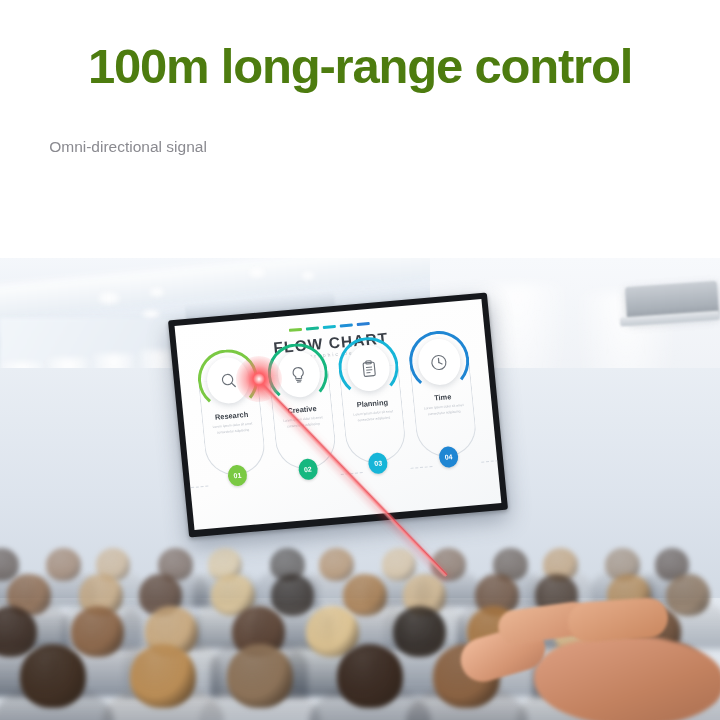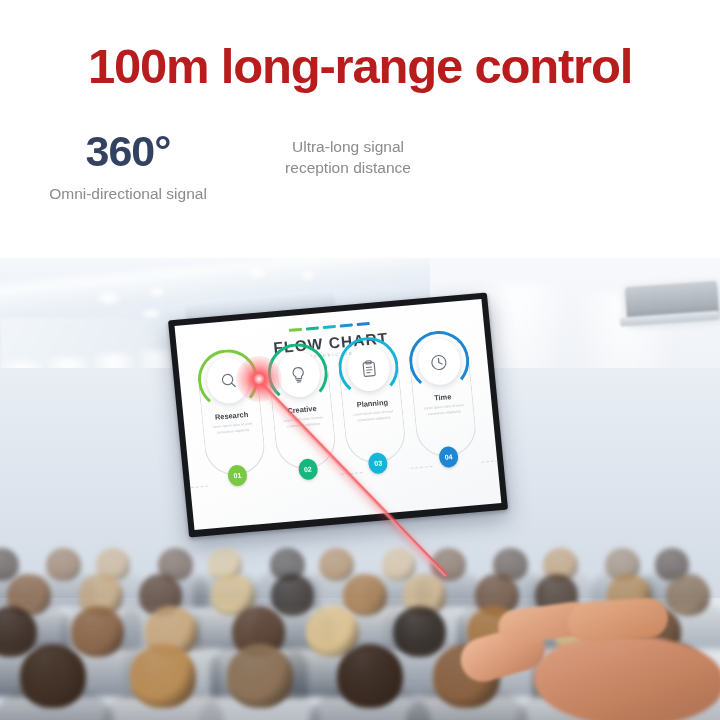--- a/index.html
+++ b/index.html
@@ -17,21 +17,21 @@
   }
 
   
   .headline {
     position: absolute;
     top: 38px; left: 0; width: 720px;
     text-align: center;
     font-size: 49px;
     font-weight: bold;
     letter-spacing: -1.2px;
-    color: #b91c1c;
+    color: #4d7c0f;
     white-space: nowrap;
   }
   .stats {
     position: absolute;
     top: 128px; left: 38px;
     width: 420px;
     display: flex;
     gap: 40px;
   }
   .stat { width: 180px; text-align: center; }
@@ -311,25 +311,23 @@
 </style>
 </head>
 <body>
 
 <div id="stage">
 
   <div class="headline">100m long-range control</div>
 
   <div class="stats">
     <div class="stat">
-      <div class="stat-value">360°</div>
       <div class="stat-caption">Omni-directional signal</div>
     </div>
     <div class="stat">
-      <div class="stat-caption">Ultra-long signal reception distance</div>
     </div>
   </div>
 
   <div class="photo">
 
     <div class="ceiling"></div>
     <div class="ceiling-beam"></div>
     <div class="ceiling-beam2"></div>
 
     <div class="downlight" style="left:96px;top:32px;width:26px;height:16px;"></div>

